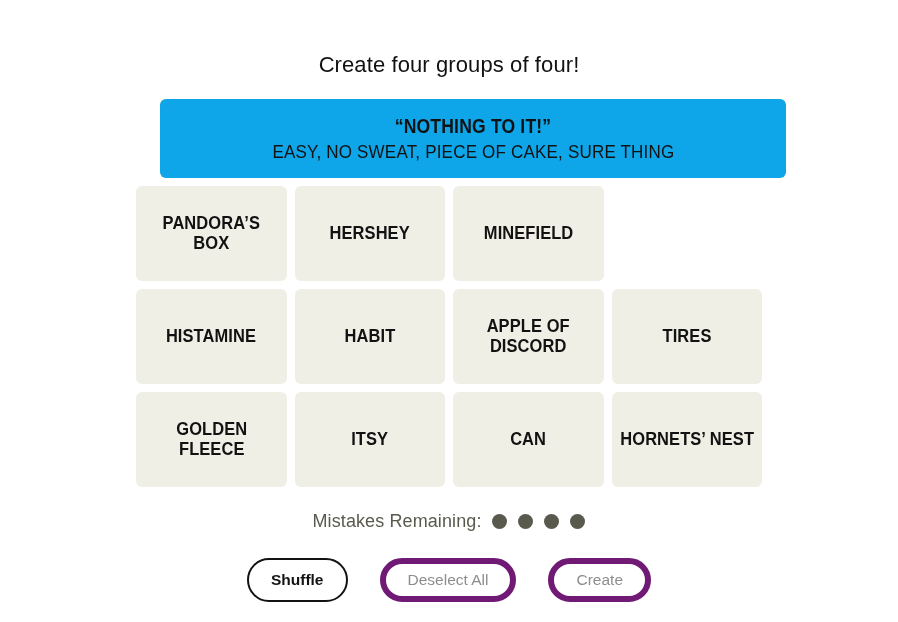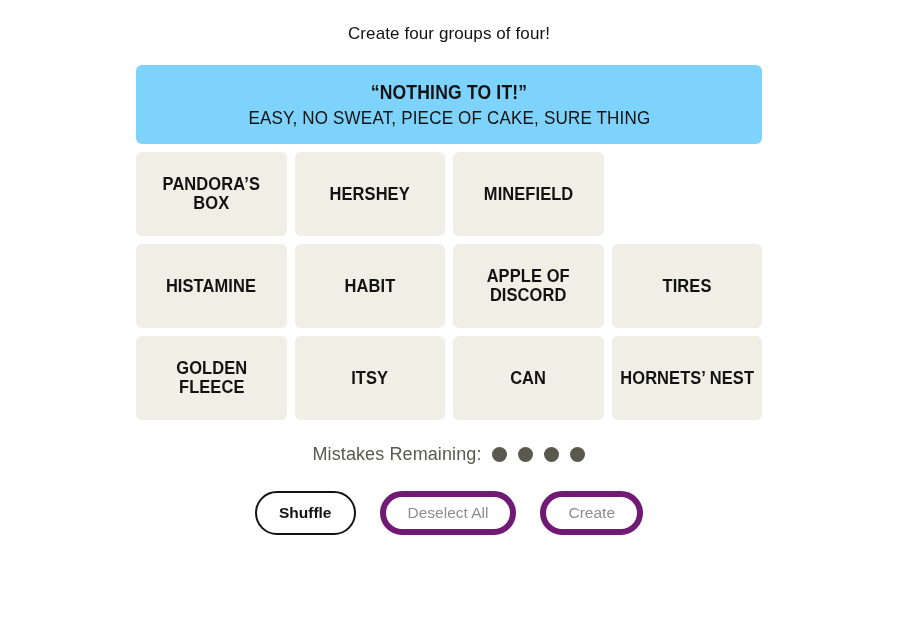--- a/index.html
+++ b/index.html
@@ -19,22 +19,22 @@
   #game {
     width: 898px;
     height: 622px;
     display: flex;
     flex-direction: column;
     align-items: center;
   }
 
   
   .title {
-    margin-top: 24px;
-    font-size: 17px;
+    margin-top: 52px;
+    font-size: 22px;
     font-weight: 400;
     letter-spacing: 0.1px;
     color: #121212;
     text-align: center;
     line-height: 1.2;
   }
 
   
   .board {
     margin-top: 21px;
@@ -76,21 +76,21 @@
   }
 
   
   .tile-row {
     width: 626px;
     display: grid;
     grid-template-columns: repeat(4, 1fr);
     gap: 8px;
   }
   .tile {
-    height: 84px;
+    height: 95px;
     background: #efefe6;
     border-radius: 6px;
     display: flex;
     align-items: center;
     justify-content: center;
     text-align: center;
     box-sizing: border-box;
     padding: 0 4px;
     cursor: pointer;
     user-select: none;
@@ -130,21 +130,21 @@
     border-radius: 50%;
     background: #5a594e;
   }
 
   
   .buttons {
     margin-top: 26px;
     display: flex;
     align-items: center;
     justify-content: space-between;
-    gap: 24px;
+    gap: 32px;
   }
   .btn {
     height: 44px;
     border-radius: 22px;
     background: #ffffff;
     display: flex;
     align-items: center;
     justify-content: center;
     box-sizing: border-box;
     padding: 0 22px;
@@ -169,21 +169,21 @@
 </style>
 </head>
 <body>
 
 <div id="game">
 
   <div class="title">Create four groups of four!</div>
 
   <div class="board">
 
-    <div class="solved-row" style="background:#7dd3fc;">
+    <div class="solved-row" style="background:#0ea5e9;margin-left:24px;">
       <div class="solved-title">“NOTHING TO IT!”</div>
       <div class="solved-members">EASY, NO SWEAT, PIECE OF CAKE, SURE THING</div>
     </div>
 
     <div class="tile-row">
       <div class="tile">
         <span class="tile-label">PANDORA’S BOX</span>
       </div>
       <div class="tile">
         <span class="tile-label">HERSHEY</span>

